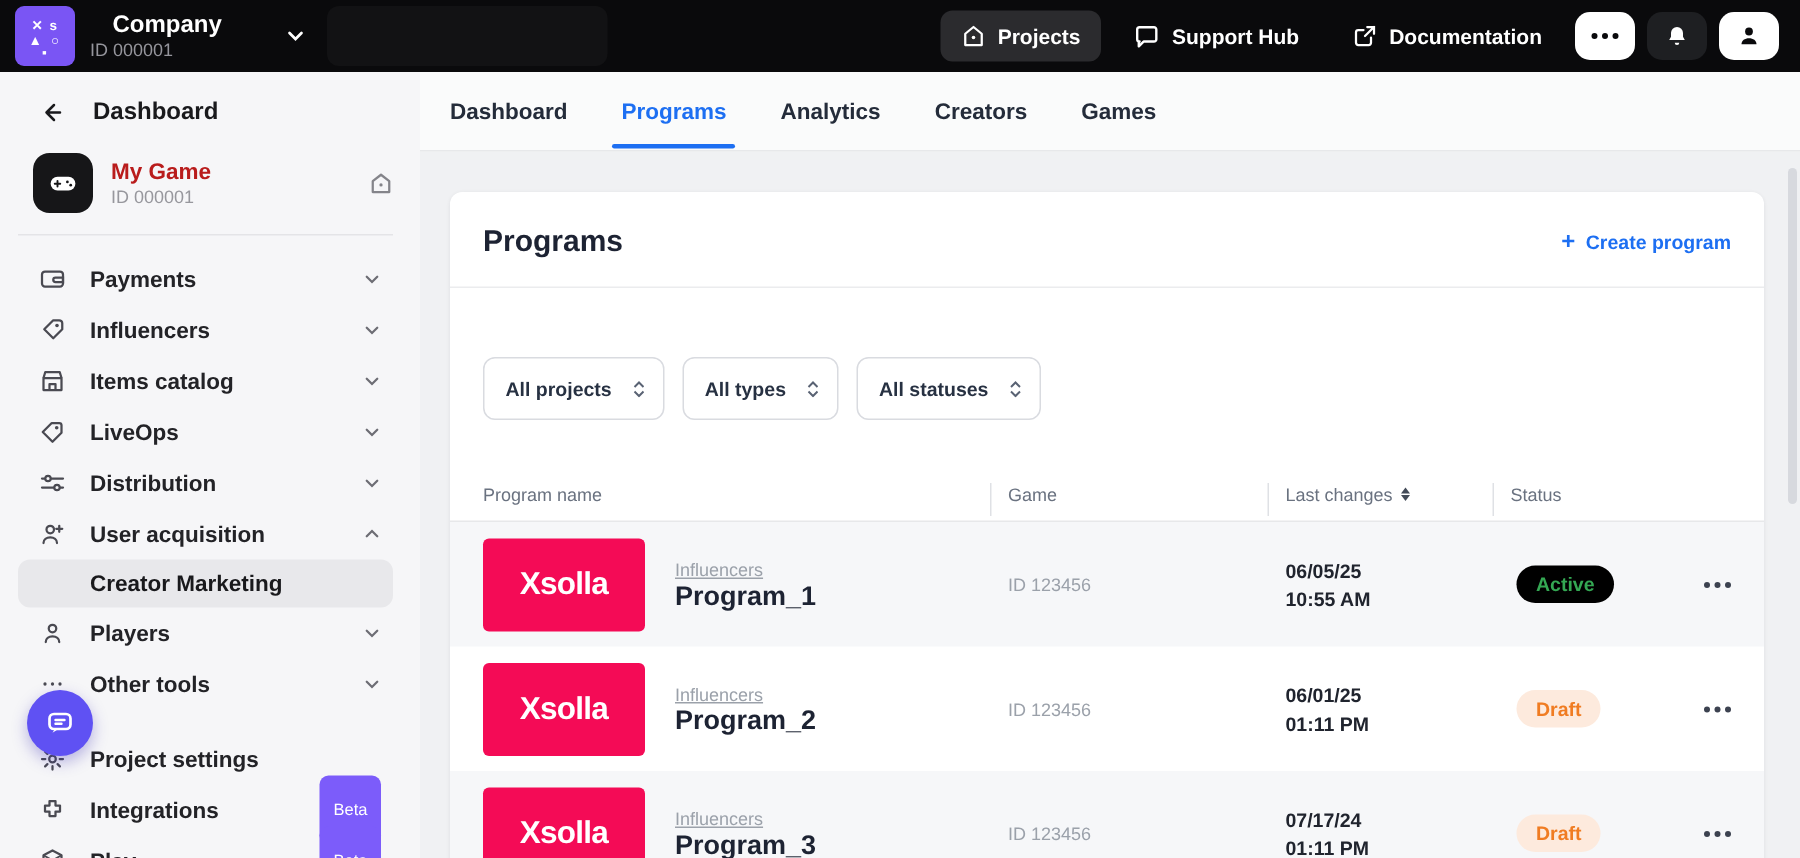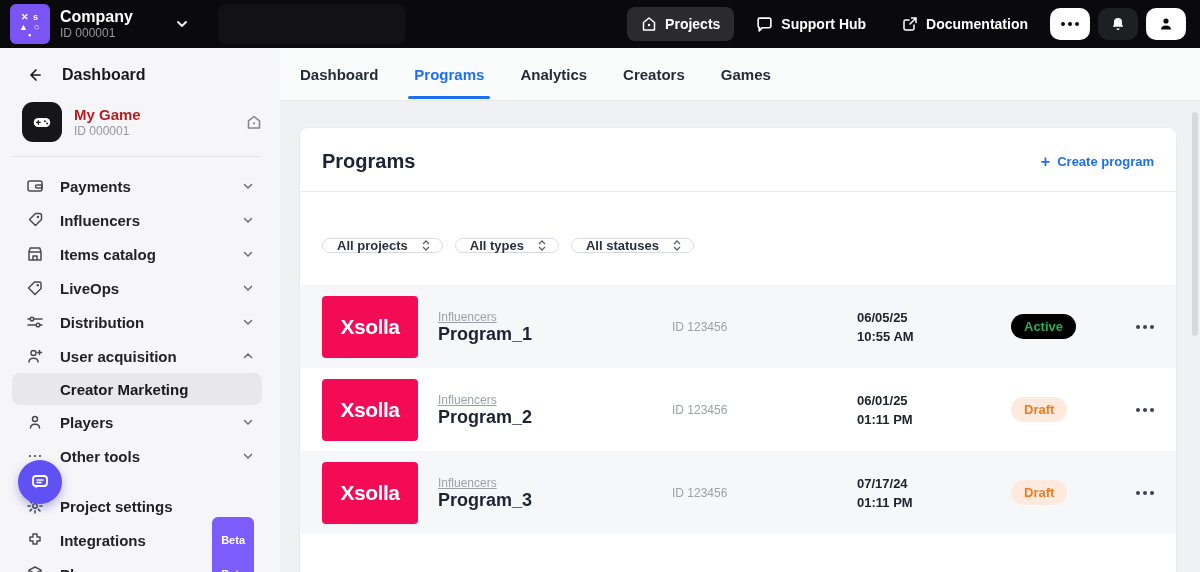--- a/index.html
+++ b/index.html
@@ -6,21 +6,21 @@
   html,body { width:1200px; height:572px; overflow:hidden; background:#f0f1f3;
               font-family:"Liberation Sans", sans-serif; }
 
   
   .topbar { position:absolute; left:0; top:0; width:1200px; height:48px; background:#0a0a0c;
             display:flex; align-items:center; color:#fff; z-index:30; }
   .brand { display:flex; align-items:center; gap:10px; padding-left:10px; }
   .brand-logo { width:40px; height:40px; border-radius:6px; background:#7a55f4; position:relative; }
   .brand-logo span { position:absolute; color:#fff; font-size:9px; font-weight:700; line-height:9px; }
   .bl-1{left:11px;top:9px}.bl-2{left:23px;top:9px}.bl-3{left:9px;top:19px}.bl-4{left:24px;top:19px}.bl-5{left:18px;top:27px}
-  .brand-name { font-size:16px; font-weight:700; line-height:18px; }
+  .brand-name { font-size:16px; font-weight:700; line-height:18px;margin-left:15px; }
   .brand-id { font-size:12px; color:#95959c; line-height:14px; }
   .brand-chevron { margin-left:32px; color:#fff; display:flex; }
   .topbar-slot { position:absolute; left:218px; top:4px; width:187px; height:40px; background:#121214; border-radius:8px; }
   .topbar-right { margin-left:auto; display:flex; align-items:center; gap:8px; padding-right:14px; }
   .top-btn { display:flex; align-items:center; gap:8px; font-size:14px; font-weight:600; color:#fff;
              padding:9px 14px; border-radius:8px; cursor:pointer; white-space:nowrap; }
   .top-btn.filled { background:#2b2b2e; }
   .sq-btn { width:40px; height:32px; border-radius:10px; display:flex; align-items:center; justify-content:center; cursor:pointer; }
   .sq-btn.light { background:#ffffff; color:#0a0a0c; }
   .sq-btn.dark  { background:#1e1f22; color:#ffffff; }
@@ -38,21 +38,21 @@
   .side-divider { height:1px; background:#e4e4e7; margin:14px 18px 6px 12px; }
   .menu { padding:6px 18px 0 12px; }
   .menu-item { display:flex; align-items:center; height:34px; padding:0 8px 0 14px; border-radius:8px;
                color:#232327; font-size:15px; font-weight:600; cursor:pointer; }
   .menu-item .mi-icon { width:18px; height:18px; margin-right:16px; color:#4a4a52; display:flex; align-items:center; justify-content:center; flex:none; }
   .menu-item .chev { margin-left:auto; color:#6d6d74; display:flex; }
   .menu-sub { height:32px; display:flex; align-items:center; padding-left:48px; border-radius:8px;
               font-size:15px; font-weight:600; color:#19191c; cursor:pointer; }
   .menu-sub.active { background:#e8e8eb; }
   .menu-gap { height:16px; }
-  .beta { margin-left:auto; background:#7c5cfa; color:#fff; font-size:11px; font-weight:700;
+  .beta { margin-left:auto; background:#7c5cfa; color:#fff; font-size:11px; font-weight:400;
           padding:17px 9px; border-radius:6px; line-height:12px; }
   .chat-fab { position:absolute; left:18px; top:460px; width:44px; height:44px; border-radius:50%;
               background:#5f51f3; display:flex; align-items:center; justify-content:center; z-index:40;
               box-shadow:0 4px 10px rgba(60,50,180,.35); cursor:pointer; color:#fff; }
 
   
   .main { position:absolute; left:280px; top:48px; width:920px; height:524px; }
   .tabbar { height:53px; background:#fafbfb; border-bottom:1px solid #e7e8ea; display:flex; align-items:center;
             gap:32px; padding-left:18px; }
   .tab { font-size:15px; font-weight:600; color:#242c3a; cursor:pointer; position:relative; padding:16px 2px; }
@@ -62,41 +62,41 @@
   .content { position:absolute; top:54px; left:0; right:0; bottom:0; background:#f0f1f3; }
   .card { position:absolute; left:20px; top:26px; width:876px; height:460px; background:#fff;
           border-radius:8px 8px 0 0; box-shadow:0 1px 3px rgba(20,25,40,.08); overflow:hidden; }
   .card-head { display:flex; align-items:center; justify-content:space-between; padding:22px 22px 18px 22px; }
   .card-title { font-size:20px; font-weight:700; color:#1d2333; }
   .create-link { display:flex; align-items:center; gap:7px; color:#1d6ff2; font-size:13px; font-weight:700; cursor:pointer; }
   .create-plus { font-size:16px; font-weight:700; line-height:14px; }
   .card-divider { height:1px; background:#ebecee; }
 
   .filters { display:flex; gap:12px; padding:46px 22px 0 22px; }
-  .select { display:flex; align-items:center; gap:14px; height:15px; padding:0 12px 0 14px;
+  .select { display:flex; align-items:center; gap:14px; height:42px; padding:0 12px 0 14px;
             border:1px solid #d9dbe0; border-radius:8px; background:#fff; cursor:pointer;
             font-size:13px; font-weight:700; color:#273142; }
   .select .updown { display:flex; flex-direction:column; gap:1px; color:#596273; }
 
   
   .table { margin-top:32px; }
   .thead { display:grid; grid-template-columns:338px 185px 150px 1fr; height:36px; align-items:center;
            padding-left:22px; border-bottom:1px solid #e7e8ea; }
   .th { font-size:12px; color:#6a7280; position:relative; padding-left:12px; display:flex; align-items:center; gap:6px; }
   .th:first-child { padding-left:0; }
   .th:not(:first-child)::before { content:""; position:absolute; left:0; top:-1px; height:22px; width:1px; background:#dfe1e5; }
   .sort { display:flex; flex-direction:column; gap:1px; }
   .sort i { width:0; height:0; border-left:3px solid transparent; border-right:3px solid transparent; }
   .sort .up { border-bottom:4px solid #434b58; }
   .sort .dn { border-top:4px solid #434b58; }
 
   .trow { display:grid; grid-template-columns:338px 185px 150px 1fr; align-items:center; height:83px; padding-left:22px; }
   .trow.alt { background:#f6f7f9; }
   .cell-name { display:flex; align-items:center; gap:20px; }
-  .logo-chip { width:96px; height:62px; background:#f40b56; border-radius:4px; display:flex;
+  .logo-chip { width:108px; height:62px; background:#f40b56; border-radius:4px; display:flex;
                align-items:center; justify-content:center; flex:none; }
   .logo-chip b { color:#fff; font-size:21px; font-weight:800; letter-spacing:-0.5px; }
   .prog-type { font-size:12px; color:#9ba1aa; line-height:16px;text-decoration:underline; }
   .prog-name { font-size:18px; font-weight:700; color:#1d2333; line-height:19px; }
   .cell-game { font-size:12px; color:#9ba1aa; padding-left:12px; }
   .cell-date { padding-left:12px; font-size:13px; font-weight:700; color:#20242e; line-height:19px; }
   .cell-status { padding-left:16px; display:flex; align-items:center; }
   .badge { font-size:13px; font-weight:700; padding:5px 13px; border-radius:13px; }
   .badge--active { color:#34a853; background:#000000; }
   .badge--draft  { color:#f07c22; background:#fdeadd; }
@@ -429,20 +429,32 @@
                 <path d="M1 4l3-3 3 3" fill="none" stroke="currentColor" stroke-width="1.3"></path>
               </svg>
             <svg width="8" height="5" viewBox="0 0 8 5">
                 <path d="M1 1l3 3 3-3" fill="none" stroke="currentColor" stroke-width="1.3"></path>
               </svg>
           </span>
         </div>
       </div>
 
       <div class="table">
+        <div class="thead">
+          <div class="th">Program name</div>
+          <div class="th">Game</div>
+          <div class="th">
+            <span>Last changes</span>
+            <span class="sort">
+                <i class="up"></i>
+                <i class="dn"></i>
+              </span>
+          </div>
+          <div class="th">Status</div>
+        </div>
 
         <div class="trow alt">
           <div class="cell-name">
             <div class="logo-chip">
                 <b>Xsolla</b>
               </div>
             <div>
               <div class="prog-type">Influencers</div>
               <div class="prog-name">Program_1</div>
             </div>

